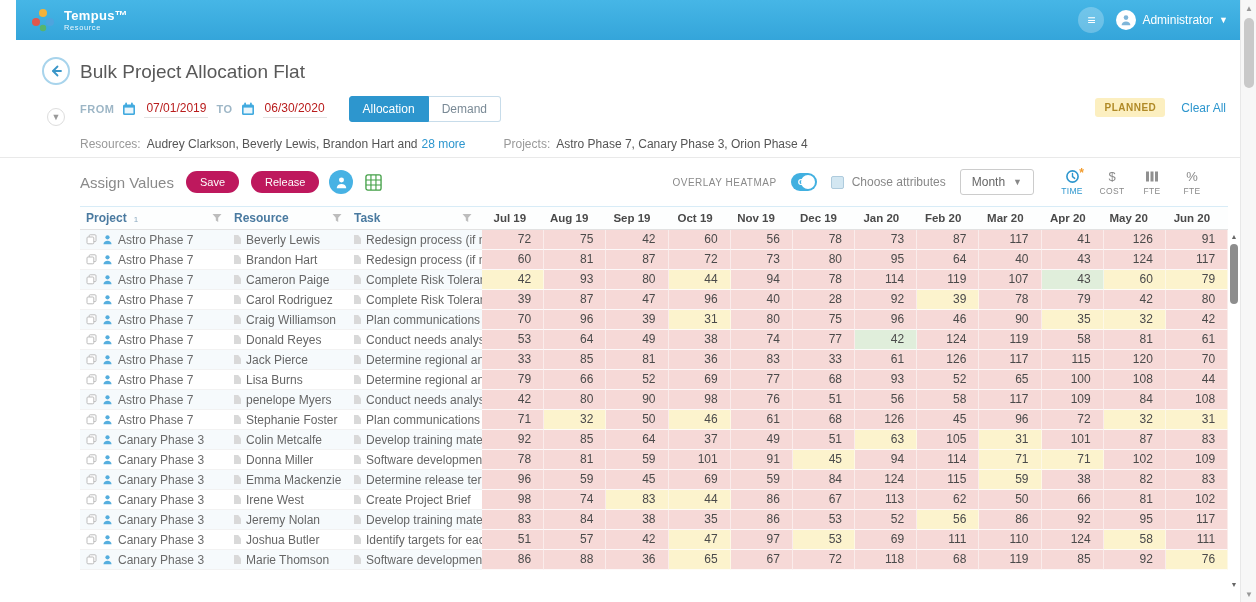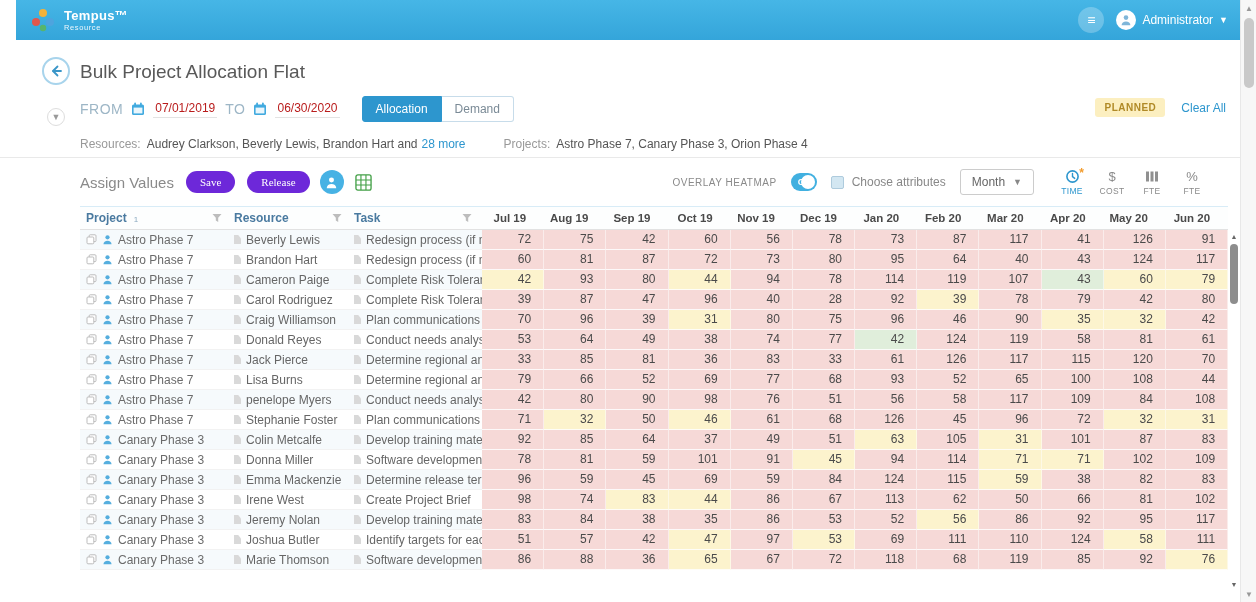--- a/index.html
+++ b/index.html
@@ -23,21 +23,21 @@
 
   
   .back-btn { position:absolute; left:42px; top:57px; width:28px; height:28px; border-radius:50%;
     border:2px solid #a8d4ec; background:#fff; display:flex; align-items:center; justify-content:center; cursor:pointer; }
   .page-title { position:absolute; left:80px; top:61px; font-size:19px; color:#595959; }
   .collapse-btn { position:absolute; left:47px; top:108px; width:18px; height:18px; border-radius:50%;
     border:1px solid #ddd; background:#fff; color:#9a9a9a; font-size:9px; display:flex; align-items:center; justify-content:center; cursor:pointer; }
 
   
   .filter-row { position:absolute; left:80px; top:96px; height:26px; display:flex; align-items:center; gap:8px; }
-  .sm-label { font-size:14px; color:#9db6c6; letter-spacing:.5px; }
+  .sm-label { font-size:11px; color:#9db6c6; letter-spacing:.5px;font-weight:bold; }
   .date-val { font-size:12px; color:#b91c1c; border-bottom:1px solid #e3e3e3; padding:1px 2px 2px; cursor:pointer; }
   .seg { display:flex; margin-left:14px; }
   .seg-btn { font-size:12px; padding:5px 13px; border:1px solid #c7dcea; cursor:pointer; }
   .seg-btn.active { background:#2d96ce; border-color:#2d96ce; color:#fff; border-radius:3px 0 0 3px; }
   .seg-btn.inactive { background:#fff; color:#7a8a96; border-left:none; border-radius:0 3px 3px 0; }
   .filter-right { position:absolute; right:30px; top:98px; display:flex; align-items:center; gap:16px; }
   .planned-badge { background:#fcefc0; color:#b08a27; font-size:10px; font-weight:bold;
     letter-spacing:.5px; padding:4px 9px; border-radius:3px; }
   .link { color:#2d96ce; font-size:12px; cursor:pointer; }
 
@@ -45,22 +45,22 @@
   .context-row { position:absolute; left:0; right:16px; top:130px; height:28px; padding-left:80px;
     font-size:12px; display:flex; align-items:center; border-bottom:1px solid #e9e9e9; }
   .ctx-label { color:#999; margin-right:6px; }
   .ctx-val { color:#555; }
   .ctx-gap { width:38px; }
   .ctx-more { margin-left:4px; }
 
   
   .toolbar { position:absolute; left:0; right:16px; top:158px; height:48px; display:flex; align-items:center; padding-left:80px; }
   .assign-label { font-size:15px; color:#8a8a8a; }
-  .pill-btn { margin-left:12px; background:#6d28d9; color:#fdfdfd; border:none; font-size:11px;
-    padding:5px 14px; border-radius:12px; font-family:Liberation Serif, serif; cursor:default; }
+  .pill-btn { margin-left:12px; background:#be185d; color:#fdfdfd; border:none; font-size:11px;
+    padding:5px 14px; border-radius:12px; font-family:Liberation Sans, sans-serif; cursor:default; }
   .round-btn { margin-left:10px; width:24px; height:24px; border-radius:50%; background:#47b2e4;
     display:flex; align-items:center; justify-content:center; cursor:pointer; }
   .excel-btn { margin-left:10px; width:20px; height:20px; display:flex; align-items:center; justify-content:center; cursor:pointer; }
   .toolbar-right { position:absolute; right:30px; top:0; height:48px; display:flex; align-items:center; gap:14px; }
   .overlay-label { font-size:10px; color:#8a8a8a; letter-spacing:.5px; }
   .toggle { width:26px; height:18px; border-radius:9px; background:#41b0e0; position:relative; cursor:pointer; }
   .toggle .tlabel { position:absolute; left:7px; top:4px; font-size:9px; color:#fff; font-weight:bold; }
   .toggle .knob { position:absolute; right:2px; top:2px; width:14px; height:14px; border-radius:50%; background:#fff; }
   .checkbox { width:13px; height:13px; background:#d3e7f2; border:1px solid #aecbdd; border-radius:2px; cursor:pointer; }
   .choose-label { font-size:12px; color:#888; margin-left:-6px; }

